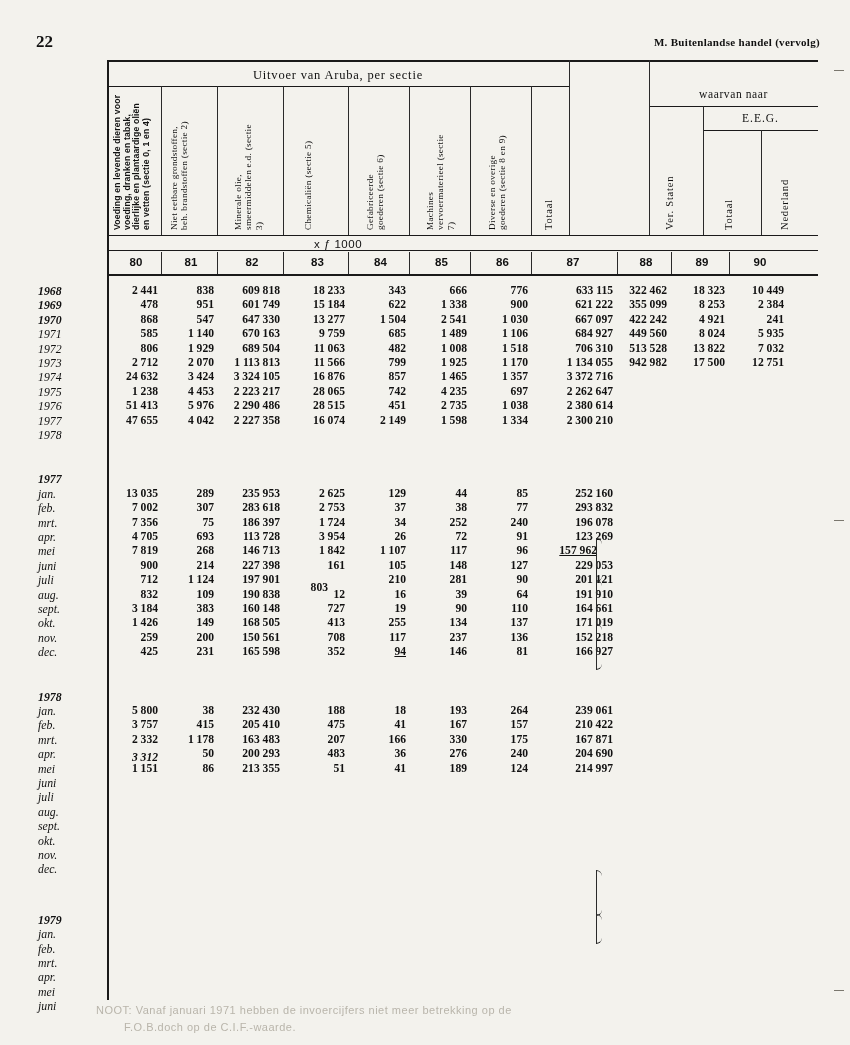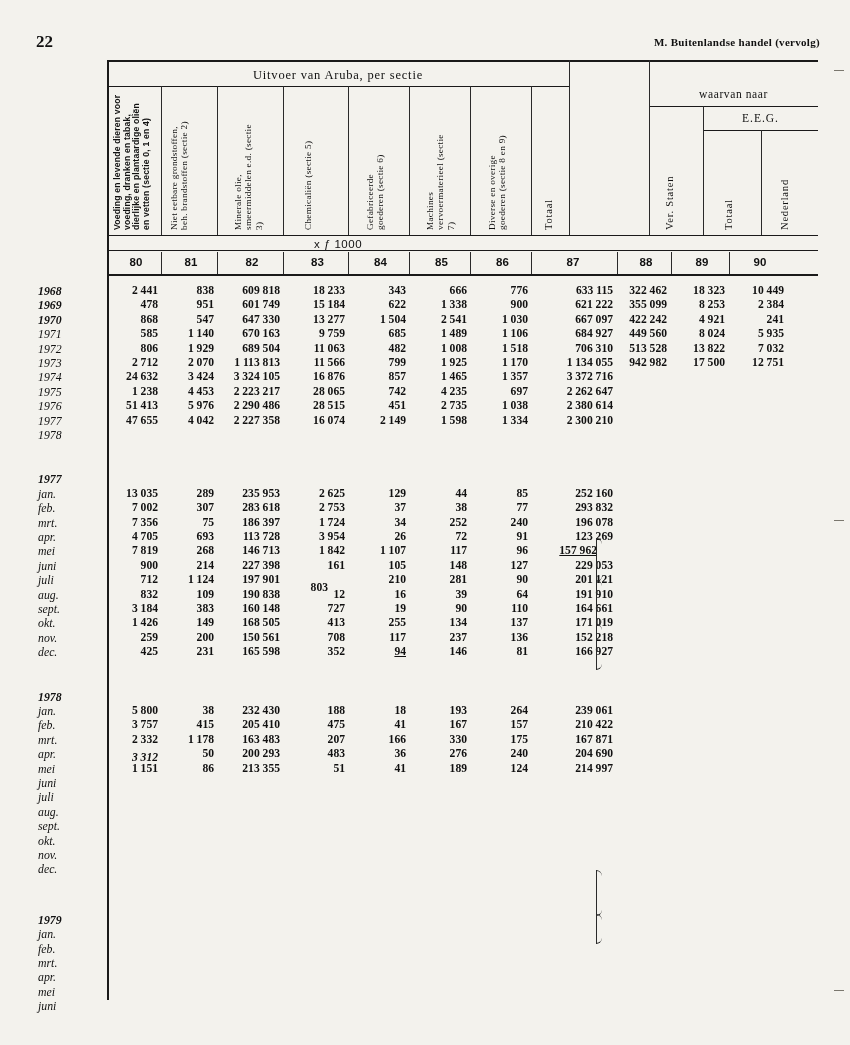--- a/index.html
+++ b/index.html
@@ -643,18 +643,22 @@
         </div>
         <div class="brace" style="left: 560px; top: 264px; height: 42px; border-left: 1px solid rgb(42, 42, 42); border-top: 1px solid rgb(42, 42, 42); border-bottom: 1px solid rgb(42, 42, 42); width: 5px; border-radius: 0px 6px 6px 0px;"></div>
         <div class="brace" style="left: 560px; top: 306px; height: 44px; border-left: 1px solid rgb(42, 42, 42); border-top: 1px solid rgb(42, 42, 42); border-bottom: 1px solid rgb(42, 42, 42); width: 5px; border-radius: 0px 6px 6px 0px;"></div>
         <div class="brace" style="left: 560px; top: 350px; height: 44px; border-left: 1px solid rgb(42, 42, 42); border-top: 1px solid rgb(42, 42, 42); border-bottom: 1px solid rgb(42, 42, 42); width: 5px; border-radius: 0px 6px 6px 0px;"></div>
         <div class="brace" style="left: 560px; top: 596px; height: 44px; border-left: 1px solid rgb(42, 42, 42); border-top: 1px solid rgb(42, 42, 42); border-bottom: 1px solid rgb(42, 42, 42); width: 5px; border-radius: 0px 6px 6px 0px;"></div>
         <div class="brace" style="left: 560px; top: 640px; height: 28px; border-left: 1px solid rgb(42, 42, 42); border-top: 1px solid rgb(42, 42, 42); border-bottom: 1px solid rgb(42, 42, 42); width: 5px; border-radius: 0px 6px 6px 0px;"></div>
       </div>
 
   </div>
 
+  <div class="foot">
+    <div>NOOT:   Vanaf januari 1971 hebben de invoercijfers niet meer betrekking op de</div>
+    <div style="padding-left:28px;">F.O.B.doch op de C.I.F.-waarde.</div>
+  </div>
 
   <div class="edge-tick" style="top:70px;"></div>
   <div class="edge-tick" style="top:520px;"></div>
   <div class="edge-tick" style="top:990px;"></div>
 
 </div>
 
 </body></html>

